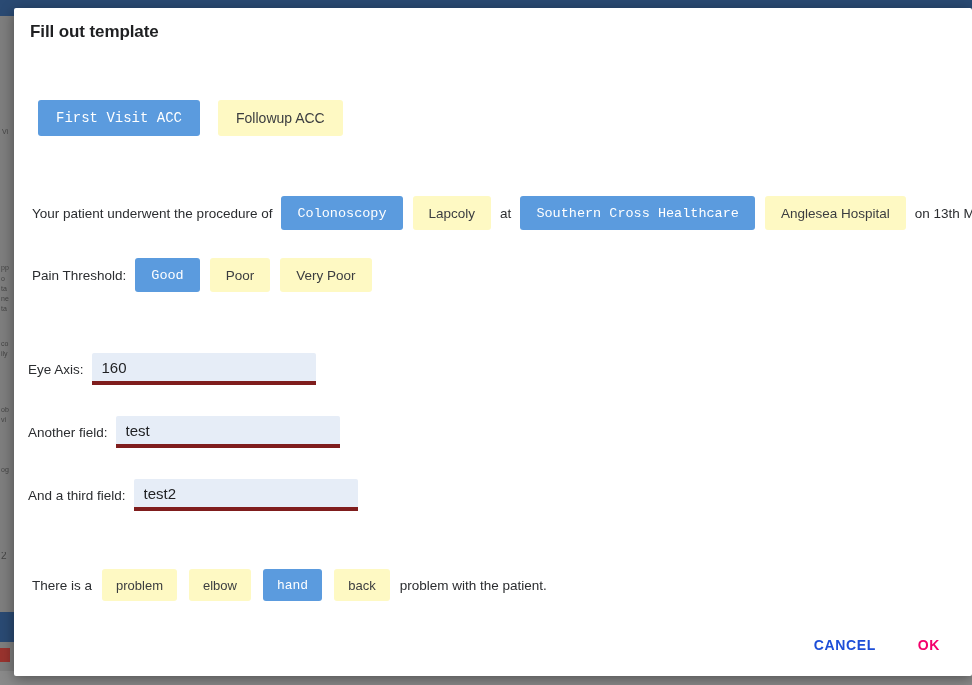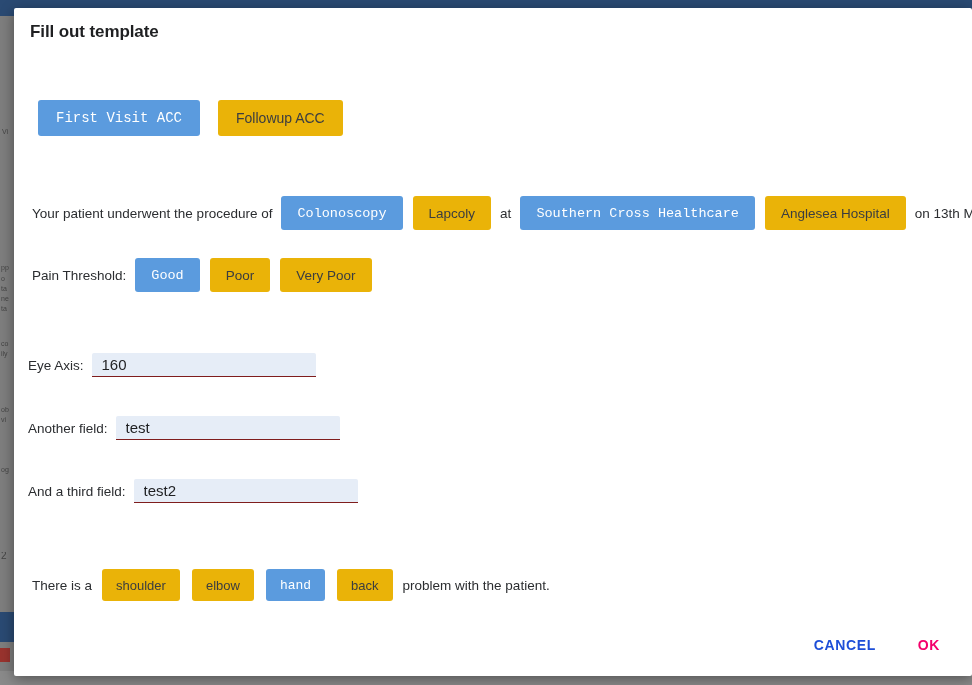--- a/index.html
+++ b/index.html
@@ -128,21 +128,21 @@
     align-items: center;
     justify-content: center;
     height: 34px;
     padding: 0 16px;
     margin: 0 5px;
     border: none;
     border-radius: 3px;
     font-family: "Liberation Sans", sans-serif;
     font-size: 13.5px;
     cursor: pointer;
-    background: #eab308;
+    background: #fef9c3;
     color: #3b3d40;
     box-sizing: border-box;
   }
   .chip.selected {
     background: #5b9bde;
     color: #ffffff;
     font-family: Liberation Mono, monospace;
   }
   .row-templates .chip {
     height: 36px;
@@ -159,24 +159,24 @@
     font-size: 13px;
   }
 
   
   .field-label {
     font-size: 13.5px;
     color: #2b2d30;
     padding-right: 8px;
   }
   .field-input {
-    height: 24px;
+    height: 32px;
     background: #e6edf7;
     border: none;
-    border-bottom: 1px solid #7f1d1d;
+    border-bottom: 4px solid #7f1d1d;
     border-radius: 2px 2px 0 0;
     font-family: "Liberation Sans", sans-serif;
     font-size: 15px;
     color: #1f2022;
     padding: 0 10px;
     box-sizing: border-box;
     outline: none;
   }
   .field-input.w-eyeaxis { width: 224px; }
   .field-input.w-another { width: 224px; }
@@ -269,21 +269,21 @@
       <input class="field-input w-another" type="text" value="test" style="">
     </div>
 
     <div class="row row-third">
       <span class="field-label">And a third field:</span>
       <input class="field-input w-third" type="text" value="test2" style="">
     </div>
 
     <div class="row row-problem">
       <span class="sentence-text">There is a</span>
-      <button class="chip">shoulder</button>
+      <button class="chip">problem</button>
       <button class="chip">elbow</button>
       <button class="chip selected">hand</button>
       <button class="chip">back</button>
       <span class="sentence-text">problem with the patient.</span>
     </div>
 
   </div>
 
   <div class="dialog-footer">
     <button class="footer-btn btn-cancel">CANCEL</button>

